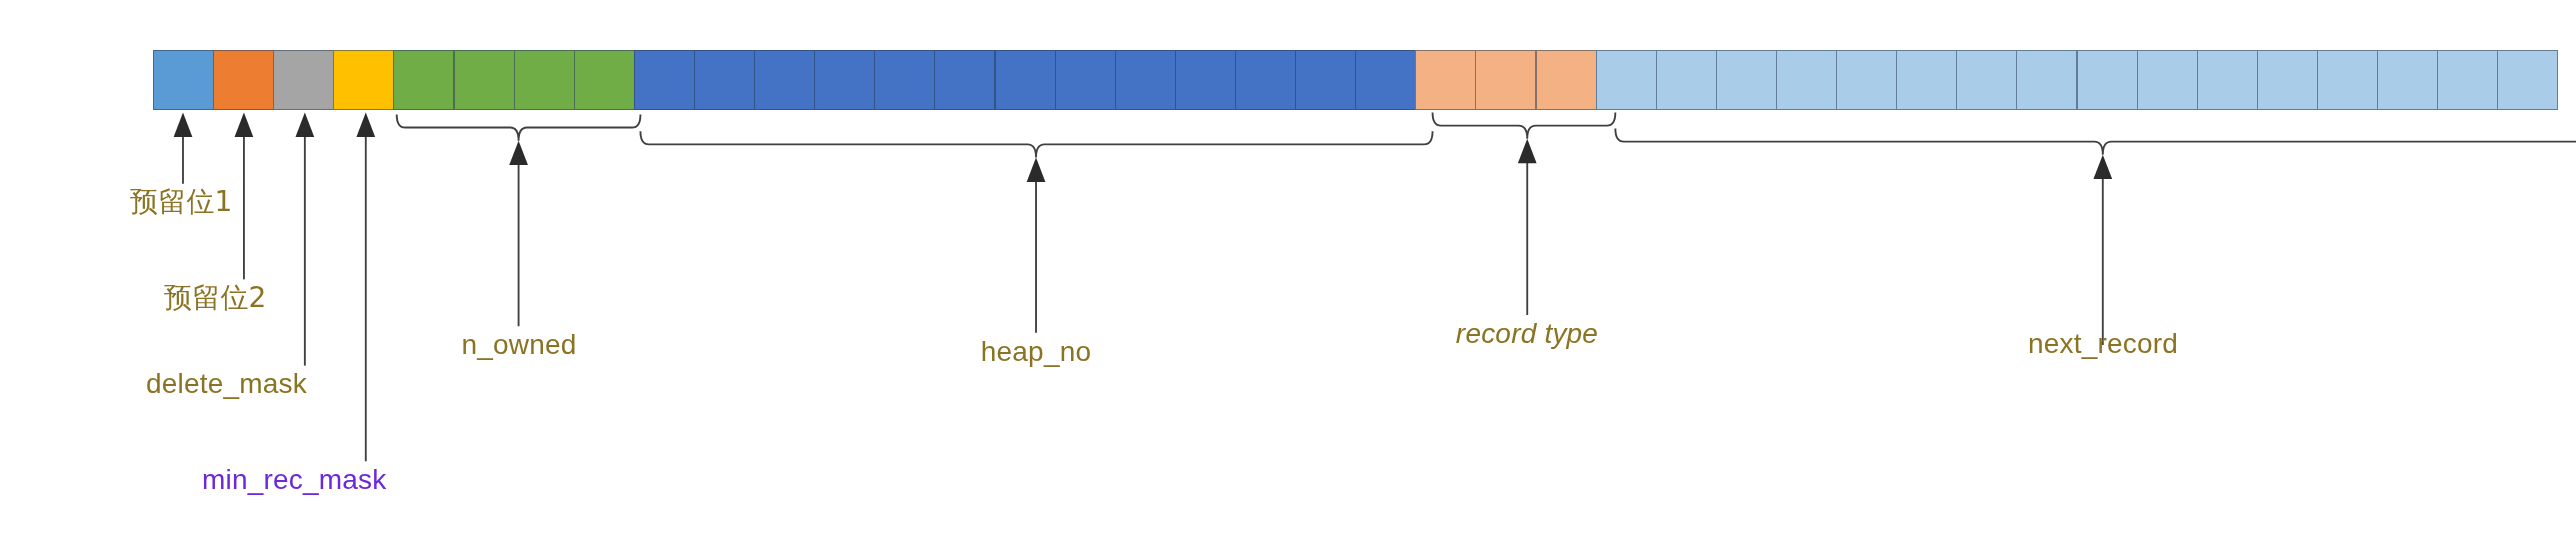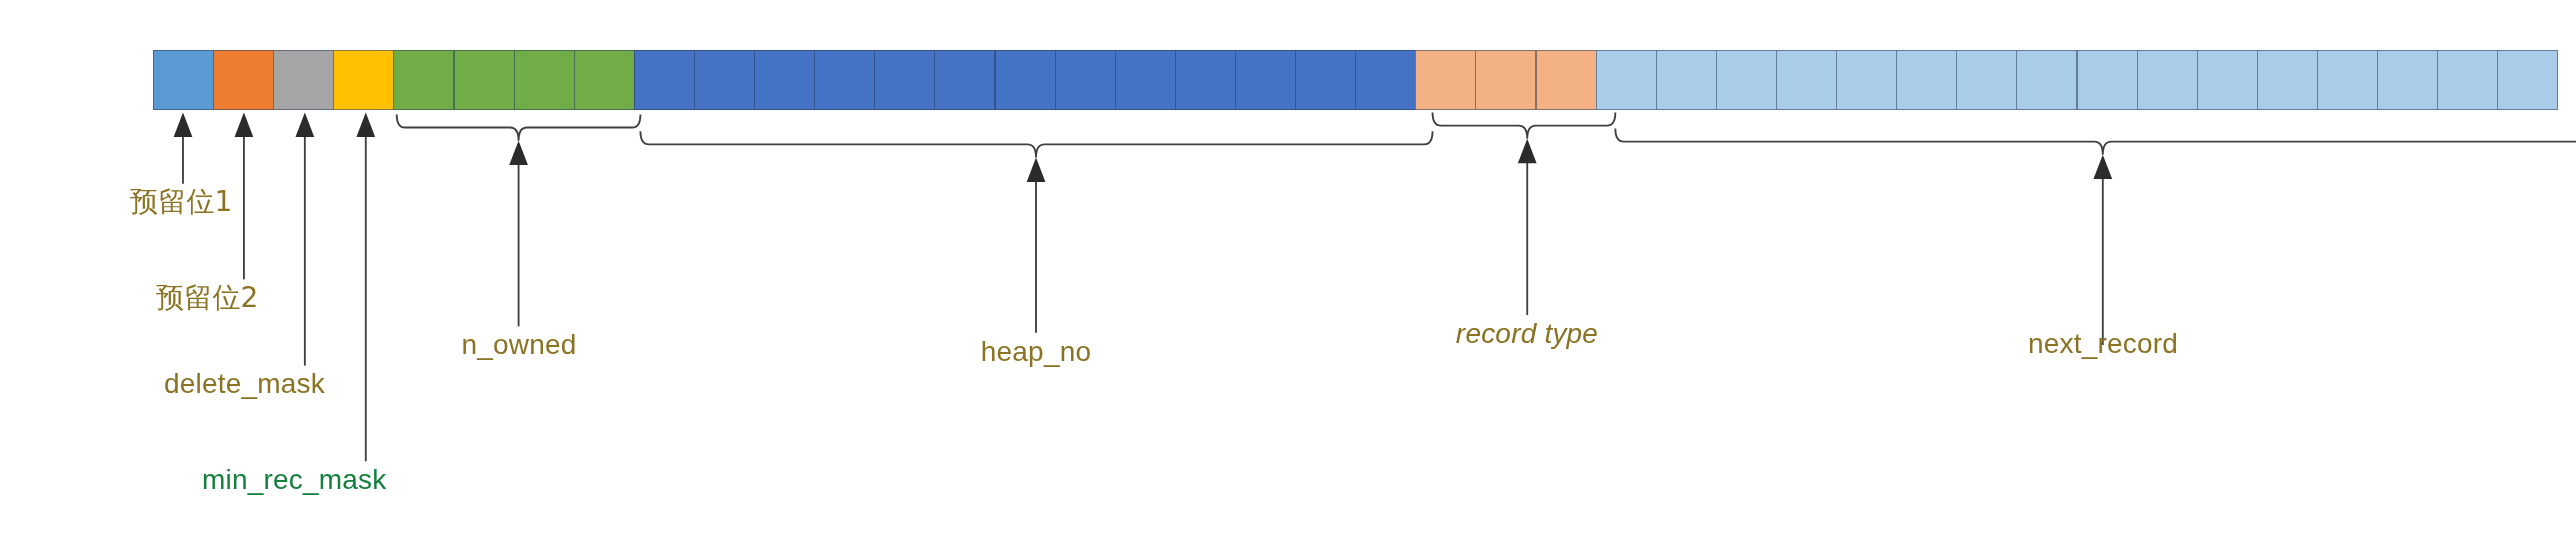--- a/index.html
+++ b/index.html
@@ -106,23 +106,23 @@
       <path d="M 1477 120 Q 1477 134 1486 134 L 1569 134 Q 1578 134 1578 148 Q 1578 134 1587 134 L 1663 134 Q 1672 134 1672 120" fill="none" stroke="#404040" stroke-width="2"></path>
       <path d="M 1578 336 L 1578 170" fill="none" stroke="#404040" stroke-width="2"></path>
       <path d="M 1578 148 L 1568 174 L 1588 174 Z" fill="#2b2b2b"></path>
       <path d="M 1672 137 Q 1672 151 1681 151 L 2183 151 Q 2192 151 2192 165 Q 2192 151 2201 151 L 2703 151 Q 2712 151 2712 137" fill="none" stroke="#404040" stroke-width="2"></path>
       <path d="M 2192 368 L 2192 187" fill="none" stroke="#404040" stroke-width="2"></path>
       <path d="M 2192 165 L 2182 191 L 2202 191 Z" fill="#2b2b2b"></path>
     </svg>
 
   <div id="label-layer">
       <div class="label cjk" style="color: rgb(138, 115, 34); top: 202px; left: 82px; transform: translate(0px, -50%);">预留位1</div>
-      <div class="label cjk" style="color: rgb(138, 115, 34); top: 298px; left: 108px; transform: translate(0px, -50%);">预留位2</div>
-      <div class="label" style="color: rgb(138, 115, 34); top: 384px; left: 116px; transform: translate(0px, -50%);">delete_mask</div>
-      <div class="label" style="color: #15803d; top: 480px; left: 154px; transform: translate(0px, -50%);">min_rec_mask</div>
+      <div class="label cjk" style="color: rgb(138, 115, 34); top: 298px; left: 116px; transform: translate(0px, -50%);">预留位2</div>
+      <div class="label" style="color: rgb(138, 115, 34); top: 384px; left: 98px; transform: translate(0px, -50%);">delete_mask</div>
+      <div class="label" style="color: #6d28d9; top: 480px; left: 154px; transform: translate(0px, -50%);">min_rec_mask</div>
       <div class="label" style="color: rgb(138, 115, 34); top: 345px; left: 471px; transform: translate(-50%, -50%); text-align: right;">n_owned</div>
       <div class="label" style="color: rgb(138, 115, 34); top: 352px; left: 988px; transform: translate(-50%, -50%);">heap_no</div>
       <div class="label" style="color: rgb(138, 115, 34); top: 334px; left: 1479px; transform: translate(-50%, -50%); font-style: italic;">record type</div>
       <div class="label" style="color: rgb(138, 115, 34); top: 344px; left: 2055px; transform: translate(-50%, -50%);">next_record</div>
     </div>
 
 </div>
 
 
 </body></html>

